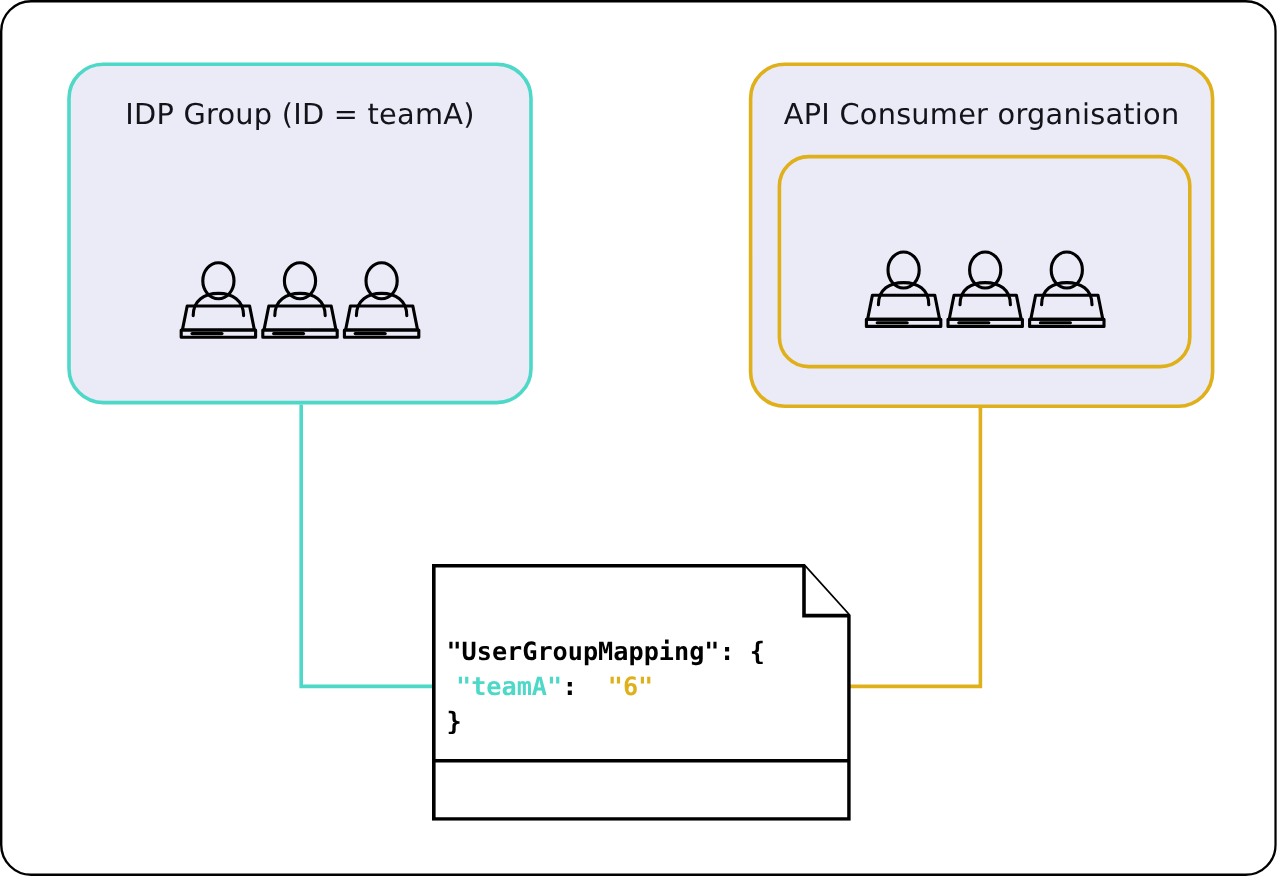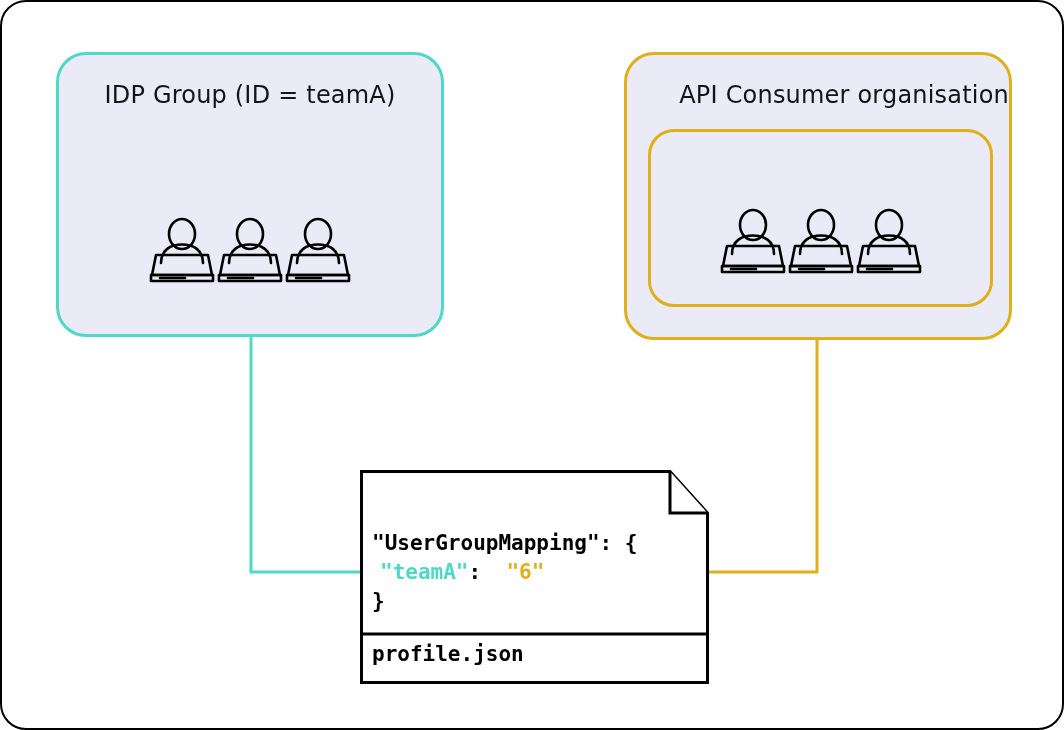--- a/index.html
+++ b/index.html
@@ -65,21 +65,21 @@
     left: 0;
     right: 0;
     text-align: center;
     color: #13131a;
     font-family: "DejaVu Sans", sans-serif;
     font-weight: 500;
     letter-spacing: 0.2px;
     white-space: nowrap;
   }
   #idp-box > .box-title { top: 26px; font-size: 24px; }
-  #org-box > .box-title { top: 26px; font-size: 24px; text-align: right; }
+  #org-box > .box-title { top: 26px; font-size: 24px; }
   #team-box > .box-title { top: 24px; font-size: 23px; }
 
   
   .people-row {
     position: absolute;
     display: flex;
     gap: 0px;
     justify-content: center;
     width: 100%;
   }
@@ -231,16 +231,15 @@
       <path d="M 310 1.5 L 310 43 L 347.5 43" fill="#ffffff" stroke="#000000" stroke-width="3" stroke-linejoin="miter"></path>
       <line x1="1.5" y1="164" x2="347.5" y2="164" stroke="#000000" stroke-width="3"></line>
     </svg>
 
     <div class="doc-code" id="code-line-1">"UserGroupMapping": {</div>
 
     <div class="doc-code" id="code-line-2"><span class="tok-key">"teamA"</span><span class="tok-punct">:</span><span class="tok-punct">  </span><span class="tok-val">"6"</span></div>
 
     <div class="doc-code" id="code-line-3">}</div>
 
-    <div id="doc-filename">profile.json</div>
   </div>
 
 </div>
 
 </body></html>

